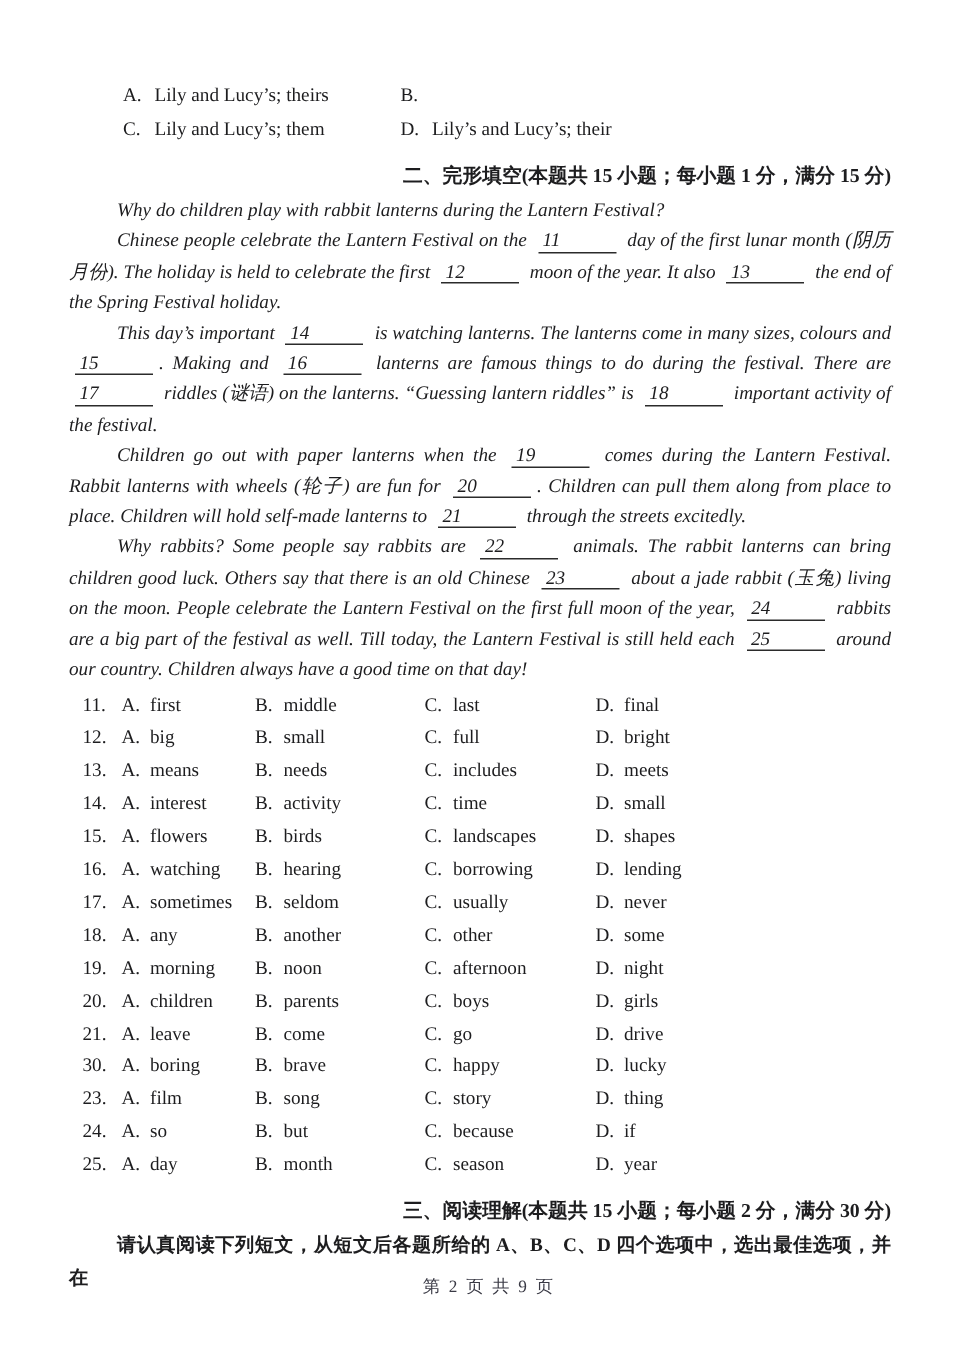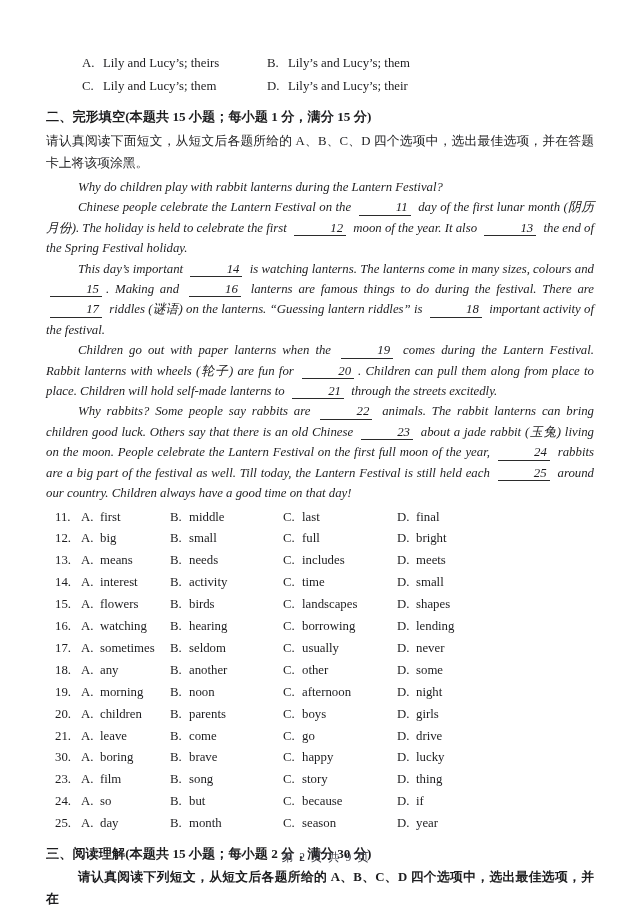--- a/index.html
+++ b/index.html
@@ -31,40 +31,41 @@
   }
   .pitem { display: flex; }
   .pitem.first { width: 185px; }
   .pletter { width: 21px; flex: none; }
   
   .sec-heading {
     font-weight: bold;
     font-size: 13.2px;
     line-height: 20px;
     margin-top: 9px;
+    text-align: right;
   }
   .instructions {
     margin-top: 3px;
     line-height: 22px;
     text-align: justify;
   }
   .passage { margin-top: 3px; font-style: italic; }
   .passage p.para {
     margin: 0;
     text-indent: 32px;
     text-align: justify;
     line-height: 20.4px;
   }
   .blank {
     display: inline-block;
     min-width: 46px;
     padding: 0 3px;
     margin: 0 4px;
     border-bottom: 1px solid #2b2b2b;
-    text-align: right;
+    text-align: left;
     text-indent: 0;
     line-height: 1.05;
   }
   
   .qgrid { margin-top: 3px; }
   .qrow {
     display: flex;
     line-height: 21.9px;
     padding-left: 9px;
   }
@@ -101,38 +102,36 @@
   <div class="content">
 
     <div class="prev-options">
         <div class="prow">
           <div class="pitem first">
             <span class="pletter">A.</span>
             <span class="ptext">Lily and Lucy’s; theirs</span>
           </div>
           <div class="pitem">
             <span class="pletter">B.</span>
-            <span class="ptext">Lily’s and Lucy’s; them</span>
           </div>
         </div>
         <div class="prow">
           <div class="pitem first">
             <span class="pletter">C.</span>
             <span class="ptext">Lily and Lucy’s; them</span>
           </div>
           <div class="pitem">
             <span class="pletter">D.</span>
             <span class="ptext">Lily’s and Lucy’s; their</span>
           </div>
         </div>
       </div>
 
     <div class="sec-heading">二、完形填空(本题共 15 小题；每小题 1 分，满分 15 分)</div>
 
-    <div class="instructions">请认真阅读下面短文，从短文后各题所给的 A、B、C、D 四个选项中，选出最佳选项，并在答题卡上将该项涂黑。</div>
 
     <div class="passage">
         <p class="para">Why do children play with rabbit lanterns during the Lantern Festival?</p>
         <p class="para">Chinese people celebrate the Lantern Festival on the <span class="blank">11</span> day of the first lunar month (阴历月份). The holiday is held to celebrate the first <span class="blank">12</span> moon of the year. It also <span class="blank">13</span> the end of the Spring Festival holiday.</p>
         <p class="para">This day’s important <span class="blank">14</span> is watching lanterns. The lanterns come in many sizes, colours and <span class="blank">15</span>. Making and <span class="blank">16</span> lanterns are famous things to do during the festival. There are <span class="blank">17</span> riddles (谜语) on the lanterns. “Guessing lantern riddles” is <span class="blank">18</span> important activity of the festival.</p>
         <p class="para">Children go out with paper lanterns when the <span class="blank">19</span> comes during the Lantern Festival. Rabbit lanterns with wheels (轮子) are fun for <span class="blank">20</span>. Children can pull them along from place to place. Children will hold self-made lanterns to <span class="blank">21</span> through the streets excitedly.</p>
         <p class="para">Why rabbits? Some people say rabbits are <span class="blank">22</span> animals. The rabbit lanterns can bring children good luck. Others say that there is an old Chinese <span class="blank">23</span> about a jade rabbit (玉兔) living on the moon. People celebrate the Lantern Festival on the first full moon of the year, <span class="blank">24</span> rabbits are a big part of the festival as well. Till today, the Lantern Festival is still held each <span class="blank">25</span> around our country. Children always have a good time on that day!</p>
       </div>
 
     <div class="qgrid">

